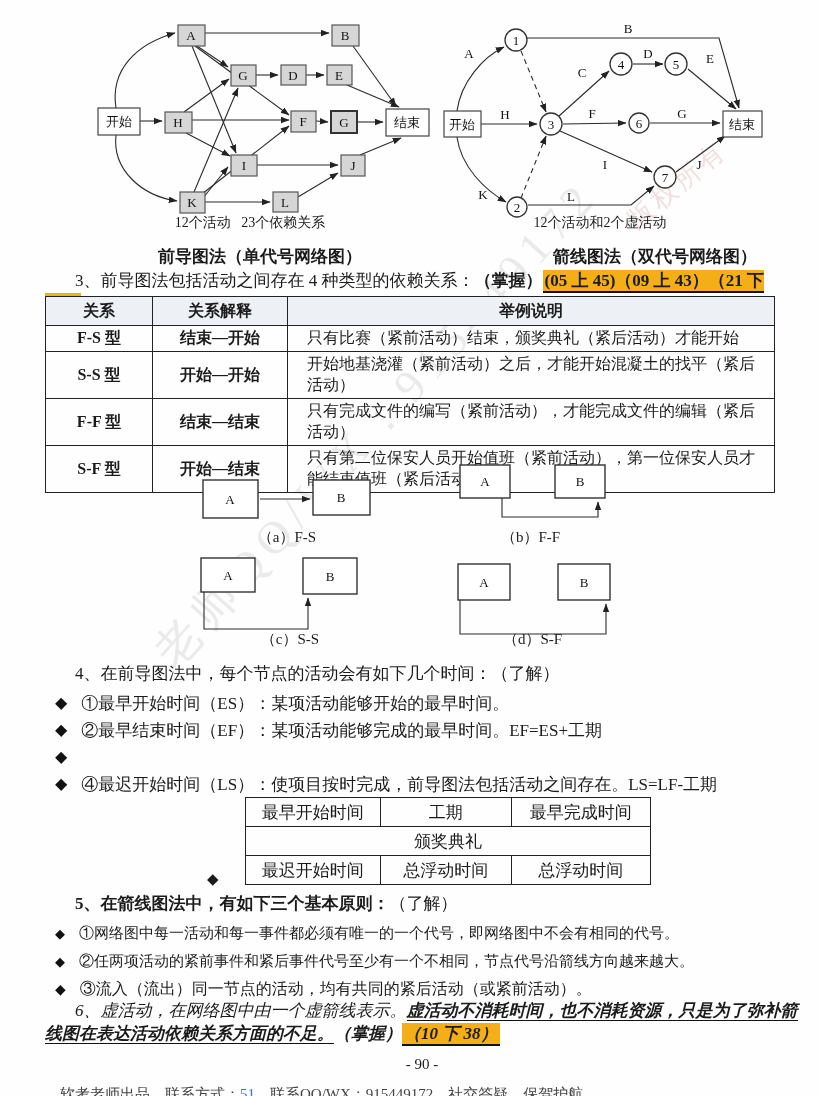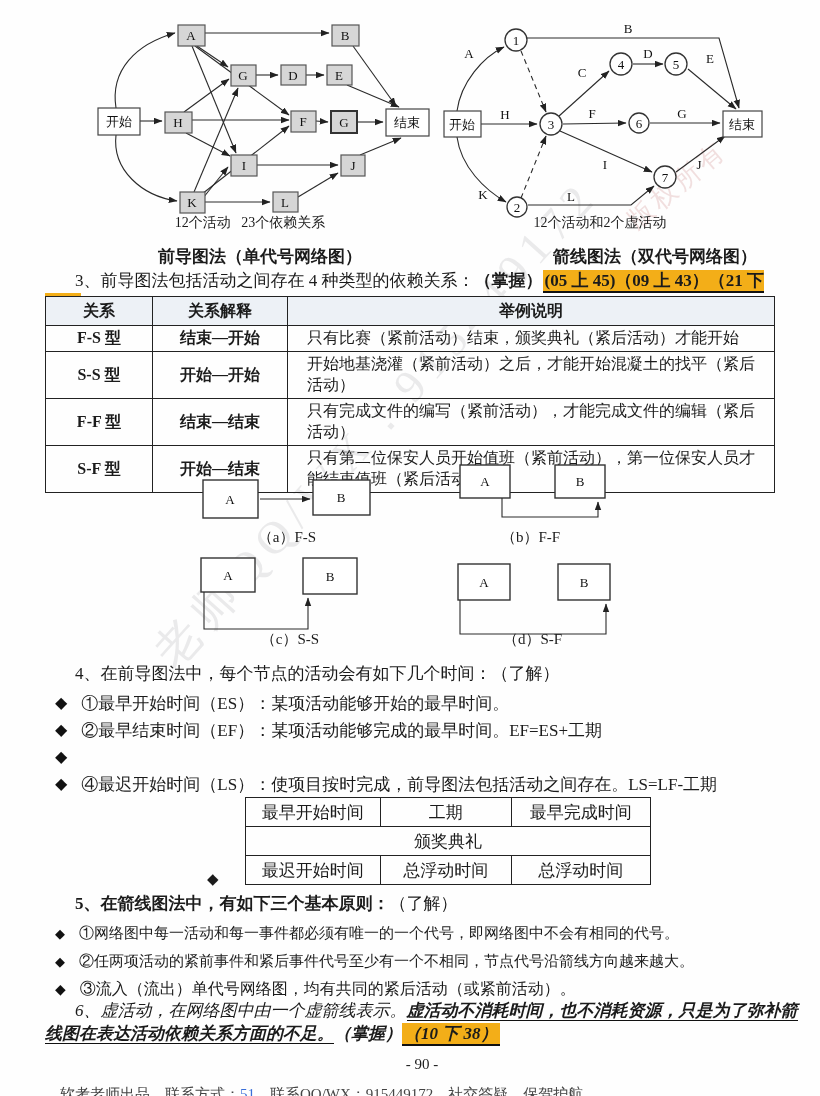--- a/index.html
+++ b/index.html
@@ -280,21 +280,21 @@
   <div class="bullet-row" style="left:55px;top:924px;width:750px;">
     <span class="bullet-diamond" style="font-size:13px;margin-top:2px;">◆</span>
     <span style="font-size:15px;">①网络图中每一活动和每一事件都必须有唯一的一个代号，即网络图中不会有相同的代号。</span>
   </div>
   <div class="bullet-row" style="left:55px;top:952px;width:750px;">
     <span class="bullet-diamond" style="font-size:13px;margin-top:2px;">◆</span>
     <span style="font-size:15px;">②任两项活动的紧前事件和紧后事件代号至少有一个不相同，节点代号沿箭线方向越来越大。</span>
   </div>
   <div class="bullet-row" style="left:55px;top:979px;width:750px;">
     <span class="bullet-diamond" style="font-size:14px;margin-top:2px;">◆</span>
-    <span style="font-size:16px;">③流入（流出）单代号网络图，均有共同的紧后活动（或紧前活动）。</span>
+    <span style="font-size:16px;">③流入（流出）同一节点的活动，均有共同的紧后活动（或紧前活动）。</span>
   </div>
 
   <div class="abs para" style="left:45px;top:1000px;width:755px;text-indent:30px;font-style:italic;">
     <span>6、虚活动，在网络图中由一个虚箭线表示。</span><span class="bold ul">虚活动不消耗时间，也不消耗资源，只是为</span><span class="bold ul">了弥补箭线图在表达活动依赖关系方面的不足。</span><span class="bold">（掌握）</span><span class="hl">（10 下 38）</span>
   </div>
 
   <div id="pagenum">- 90 -</div>
 
   <div id="footer">
     <span>软考老师出品，联系方式：</span><span class="blue">51</span><span>　联系QQ/WX：915449172，社交答疑，保驾护航</span>

